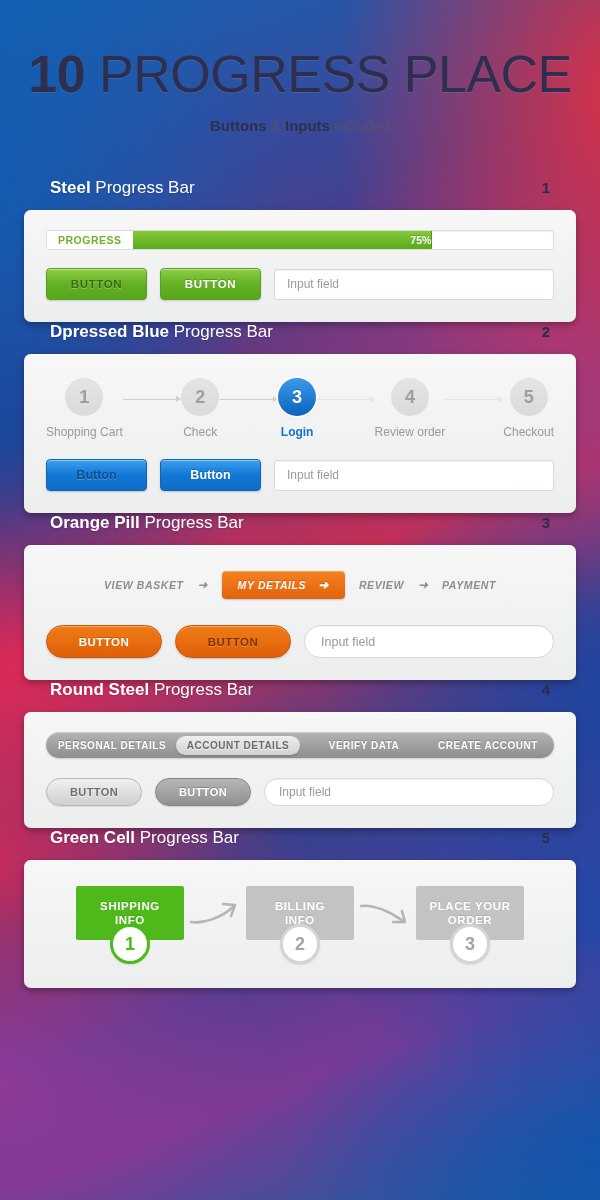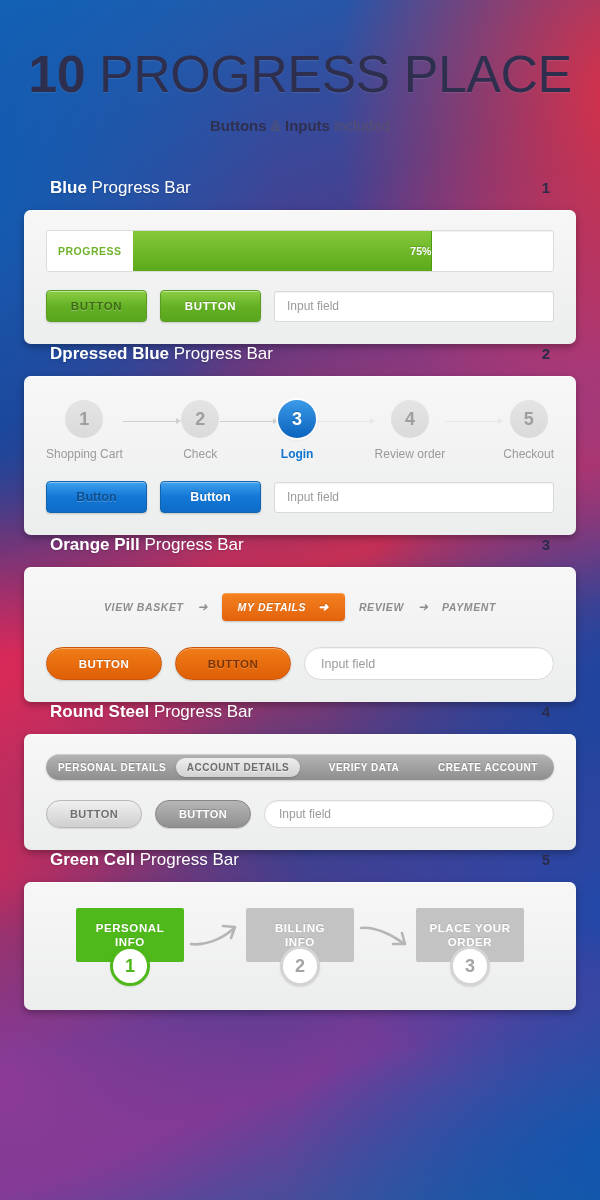--- a/index.html
+++ b/index.html
@@ -111,21 +111,21 @@
   }
 
   .row {
     display: flex;
     align-items: center;
     gap: 13px;
   }
 
   
   .lime-track {
-    height: 42px;
+    height: 20px;
     background: #ffffff;
     border: 1px solid #dcdcdc;
     border-radius: 3px;
     display: flex;
     align-items: stretch;
     overflow: hidden;
     box-shadow: 0 1px 1px rgba(0,0,0,0.06) inset;
     margin-bottom: 18px;
   }
   .lime-label {
@@ -385,21 +385,21 @@
       <span class="num">10</span><span class="rest"> PROGRESS PLACE</span>
     </div>
     <div class="hero-sub">
       <span class="b">Buttons</span><span class="g"> &amp; </span><span class="b">Inputs</span><span class="g"> included</span>
     </div>
   </div>
 
   <div class="section" id="sec1">
     <div class="sec-head">
       <div class="sec-title">
-        <span class="b">Blue</span><span class="n"> Progress Bar</span>
+        <span class="b">Steel</span><span class="n"> Progress Bar</span>
       </div>
       <div class="sec-num">1</div>
     </div>
 
     <div class="card">
       <div class="lime-track">
         <div class="lime-label">PROGRESS</div>
         <div class="lime-fill" id="lime-fill" style="width: 59.25%;">
           <span>75%</span>
         </div>
@@ -531,21 +531,21 @@
       </div>
       <div class="sec-num">5</div>
     </div>
 
     <div class="card clip-bottom" style="height:128px;padding-bottom:0;">
       <div class="cells">
 
         <div class="cell-wrap active">
           <div class="cell active">
             <div>
-              <span>PERSONAL</span><br>
+              <span>SHIPPING</span><br>
               <span>INFO</span>
             </div>
           </div>
           <div class="cell-badge">1</div>
         </div>
 
         <div class="cell-arrow">
           <svg width="56" height="32" viewBox="0 0 56 32">
             <path d="M4 24 C 16 26, 34 20, 46 9" stroke="#b5b5b5" stroke-width="2.6" fill="none" stroke-linecap="round"></path>
             <path d="M36 6 L48 7 L44 18" stroke="#b5b5b5" stroke-width="2.6" fill="none" stroke-linecap="round" stroke-linejoin="round"></path>

